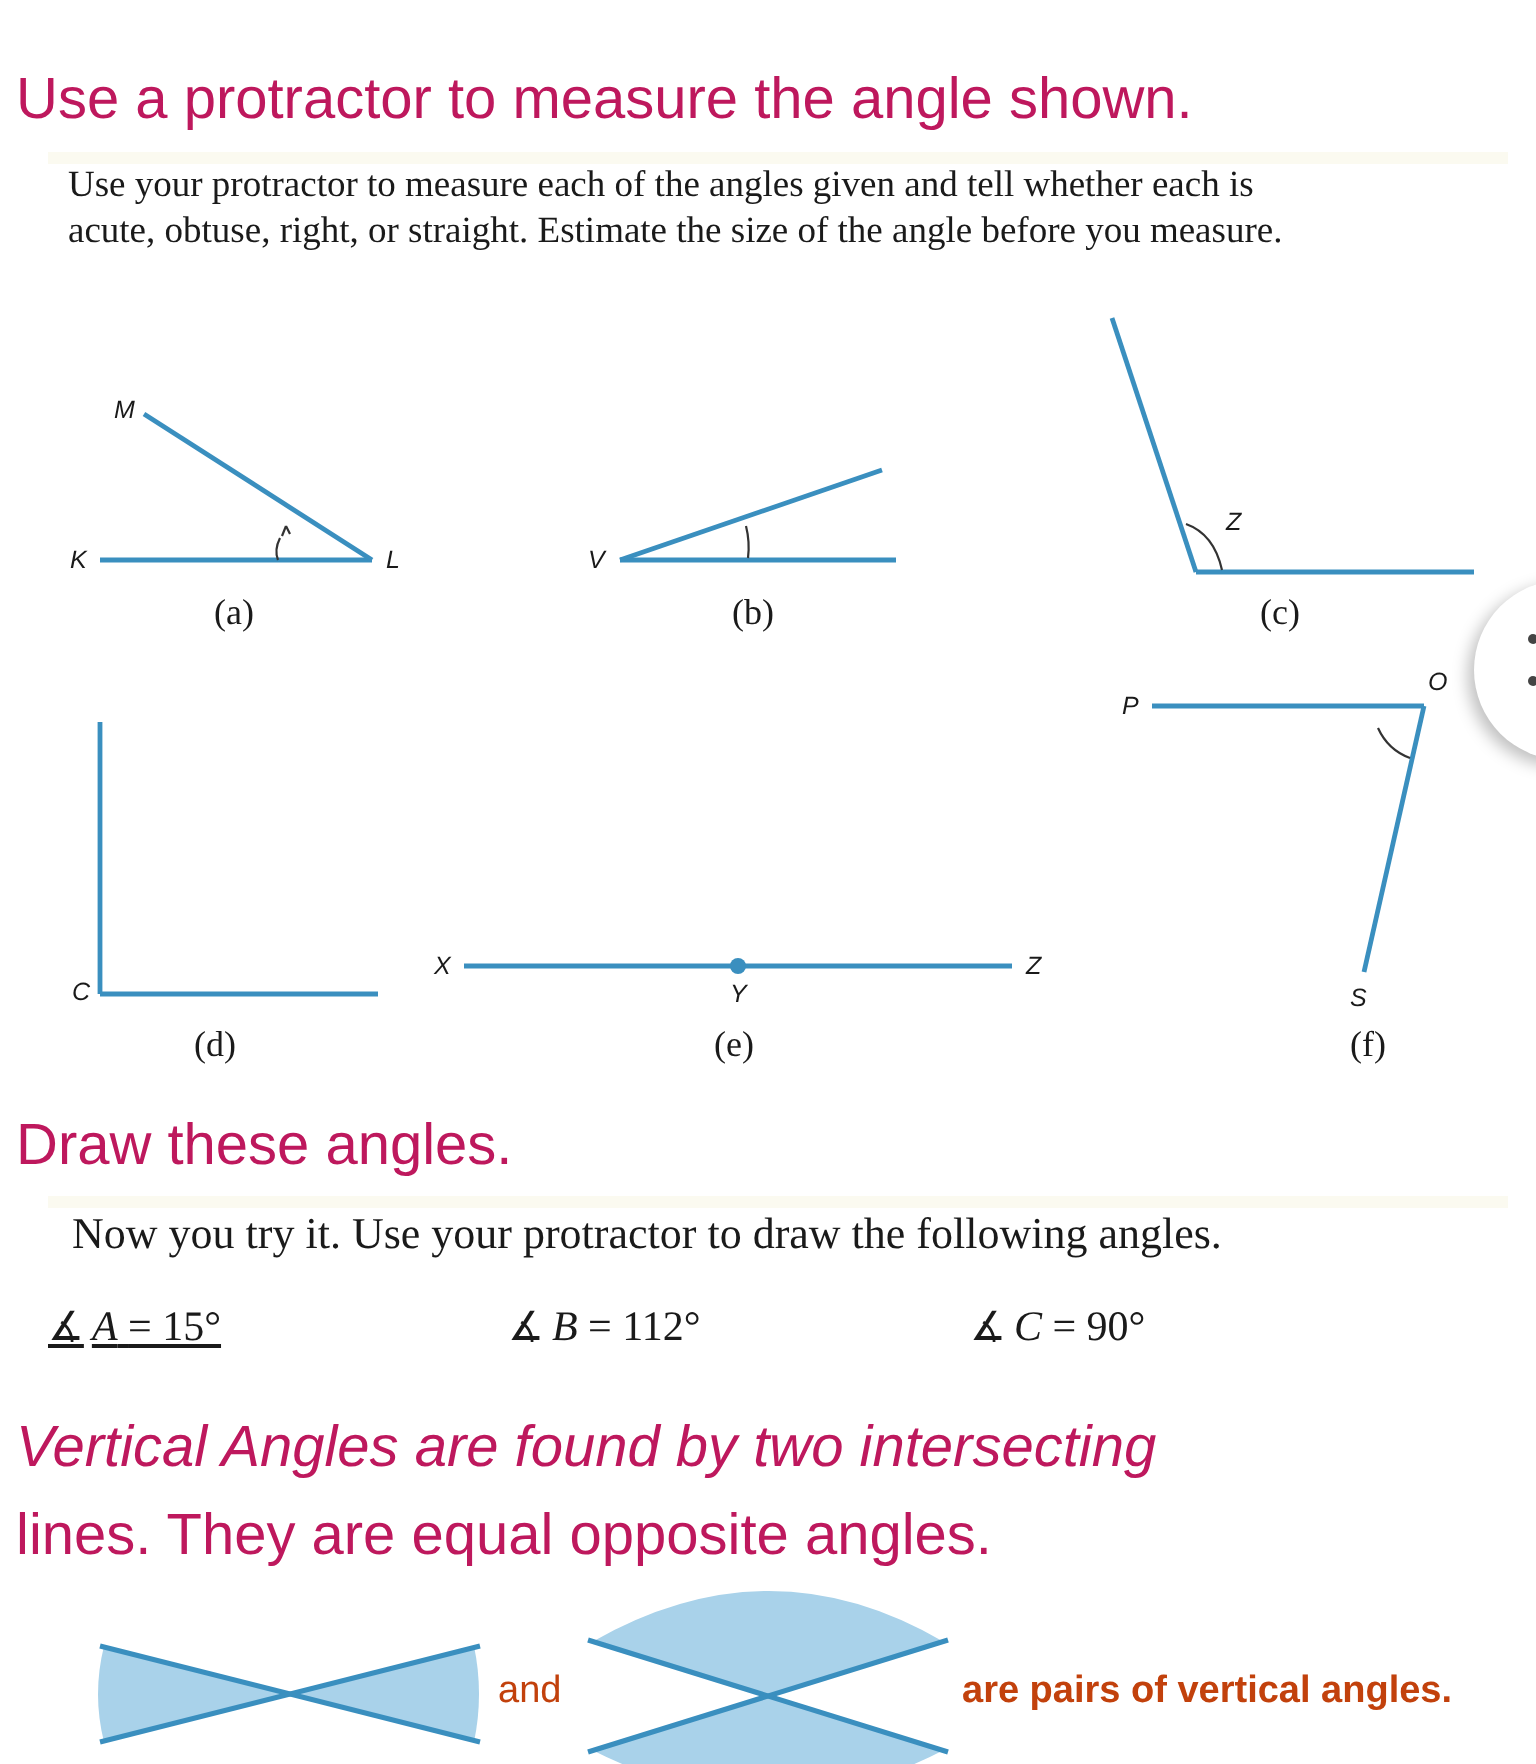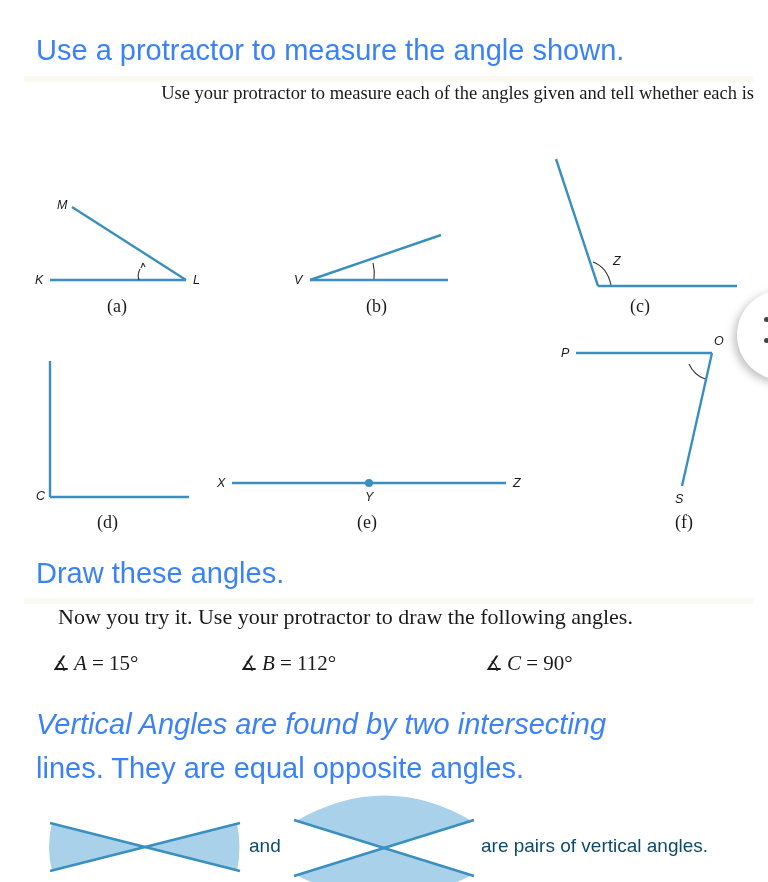--- a/index.html
+++ b/index.html
@@ -2,63 +2,64 @@
 <html><head>
 <meta charset="utf-8">
 <style>
   html, body { margin: 0; padding: 0; }
   body {
     width: 768px; height: 882px; position: relative; overflow: hidden;
     background: #ffffff; color: #000;
     font-family: "Liberation Sans", sans-serif;
   }
   .h1 {
-    position: absolute; left: 36px; font-size: 29px; line-height: 34px;
-    font-family: "Liberation Sans", sans-serif; color: #3b82f6; white-space: nowrap; text-align: right;
+    position: absolute; left: 8px; font-size: 29px; line-height: 34px;
+    font-family: "Liberation Sans", sans-serif; color: #be185d; white-space: nowrap; text-align: right;
   }
   .serif {
-    position: absolute; font-family: "Liberation Serif", serif; color: #1a1a1a; text-align: right;
+    position: absolute; font-family: "Liberation Serif", serif; color: #1a1a1a;
   }
   .para {
     left: 34px; top: 82px; width: 720px; font-size: 18.5px; line-height: 23px;
   }
   .para span { display: block; white-space: nowrap; }
   .caption { font-size: 18px; }
   .lbl {
     position: absolute; font-family: "Liberation Sans", sans-serif;
     font-style: italic; font-size: 12.5px; color: #1a1a1a;
   }
   svg.fig { position: absolute; left: 0; top: 0; }
-  .try { left: 36px; top: 604px; font-size: 22px; white-space: nowrap; margin-left: 22px; }
+  .try { left: 36px; top: 604px; font-size: 22px; white-space: nowrap; }
   .angle-item { top: 651px; font-size: 21px; white-space: nowrap; }
   .angle-item .ang { font-size: 20px; margin-right: 4px; }
   .angle-item i { font-style: italic; }
   .side-widget {
     position: absolute; left: 737px; top: 290px; width: 90px; height: 90px;
     border-radius: 50%; background: #fff;
     box-shadow: -3px 3px 8px rgba(0,0,0,0.25);
   }
   .side-widget .dot {
     position: absolute; left: 27px; width: 5px; height: 5px; border-radius: 50%;
     background: #444;
   }
   .va-text {
     position: absolute; font-family: "Liberation Sans", sans-serif; font-size: 19px;
-    color: #0c4a6e; white-space: nowrap;
+    color: #c2410c; white-space: nowrap;
   }
   .strip { position:absolute; left: 24px; height: 6px; background: #fbfaf0; }
 </style>
 </head>
 <body>
 
 <div class="h1" style="top:33px;">Use a protractor to measure the angle shown.</div>
 <div class="strip" style="top:76px; width:730px;"></div>
 
 <div class="serif para">
   <span>Use your protractor to measure each of the angles given and tell whether each is</span>
+  <span>acute, obtuse, right, or straight. Estimate the size of the angle before you measure.</span>
 </div>
 
 <svg class="fig" width="768" height="882">
   <g stroke="#3a8fbf" stroke-width="2.4" fill="none" stroke-linecap="butt">
 
     <g>
       <line x1="50" y1="280" x2="186" y2="280"></line>
       <line x1="72" y1="207" x2="186" y2="280"></line>
     </g>
 
@@ -133,30 +134,30 @@
 
 <div class="side-widget">
   <div class="dot" style="top:27px;"></div>
   <div class="dot" style="top:48px;"></div>
 </div>
 
 <div class="h1" style="top:556px;">Draw these angles.</div>
 <div class="strip" style="top:598px; width:730px;"></div>
 <div class="serif try">Now you try it. Use your protractor to draw the following angles.</div>
 
-<div class="serif angle-item" style="left:52px;">
+<div class="serif angle-item" style="left:24px;text-decoration:underline;">
   <span class="ang">∡</span><i>A</i>
   <span>= 15°</span>
 </div>
-<div class="serif angle-item" style="left:240px;">
+<div class="serif angle-item" style="left:254px;">
   <span class="ang">∡</span><i>B</i>
   <span>= 112°</span>
 </div>
 <div class="serif angle-item" style="left:485px;">
   <span class="ang">∡</span><i>C</i>
   <span>= 90°</span>
 </div>
 
 <div class="h1" style="top:707px;font-style:italic;">Vertical Angles are found by two intersecting</div>
 <div class="h1" style="top:751px;">lines. They are equal opposite angles.</div>
 
 <span class="va-text" style="left:249px; top:835px;">and</span>
-<span class="va-text" style="left:481px; top:835px;">are pairs of vertical angles.</span>
+<span class="va-text" style="left:481px; top:835px;font-weight:bold;">are pairs of vertical angles.</span>
 
 </body></html>

